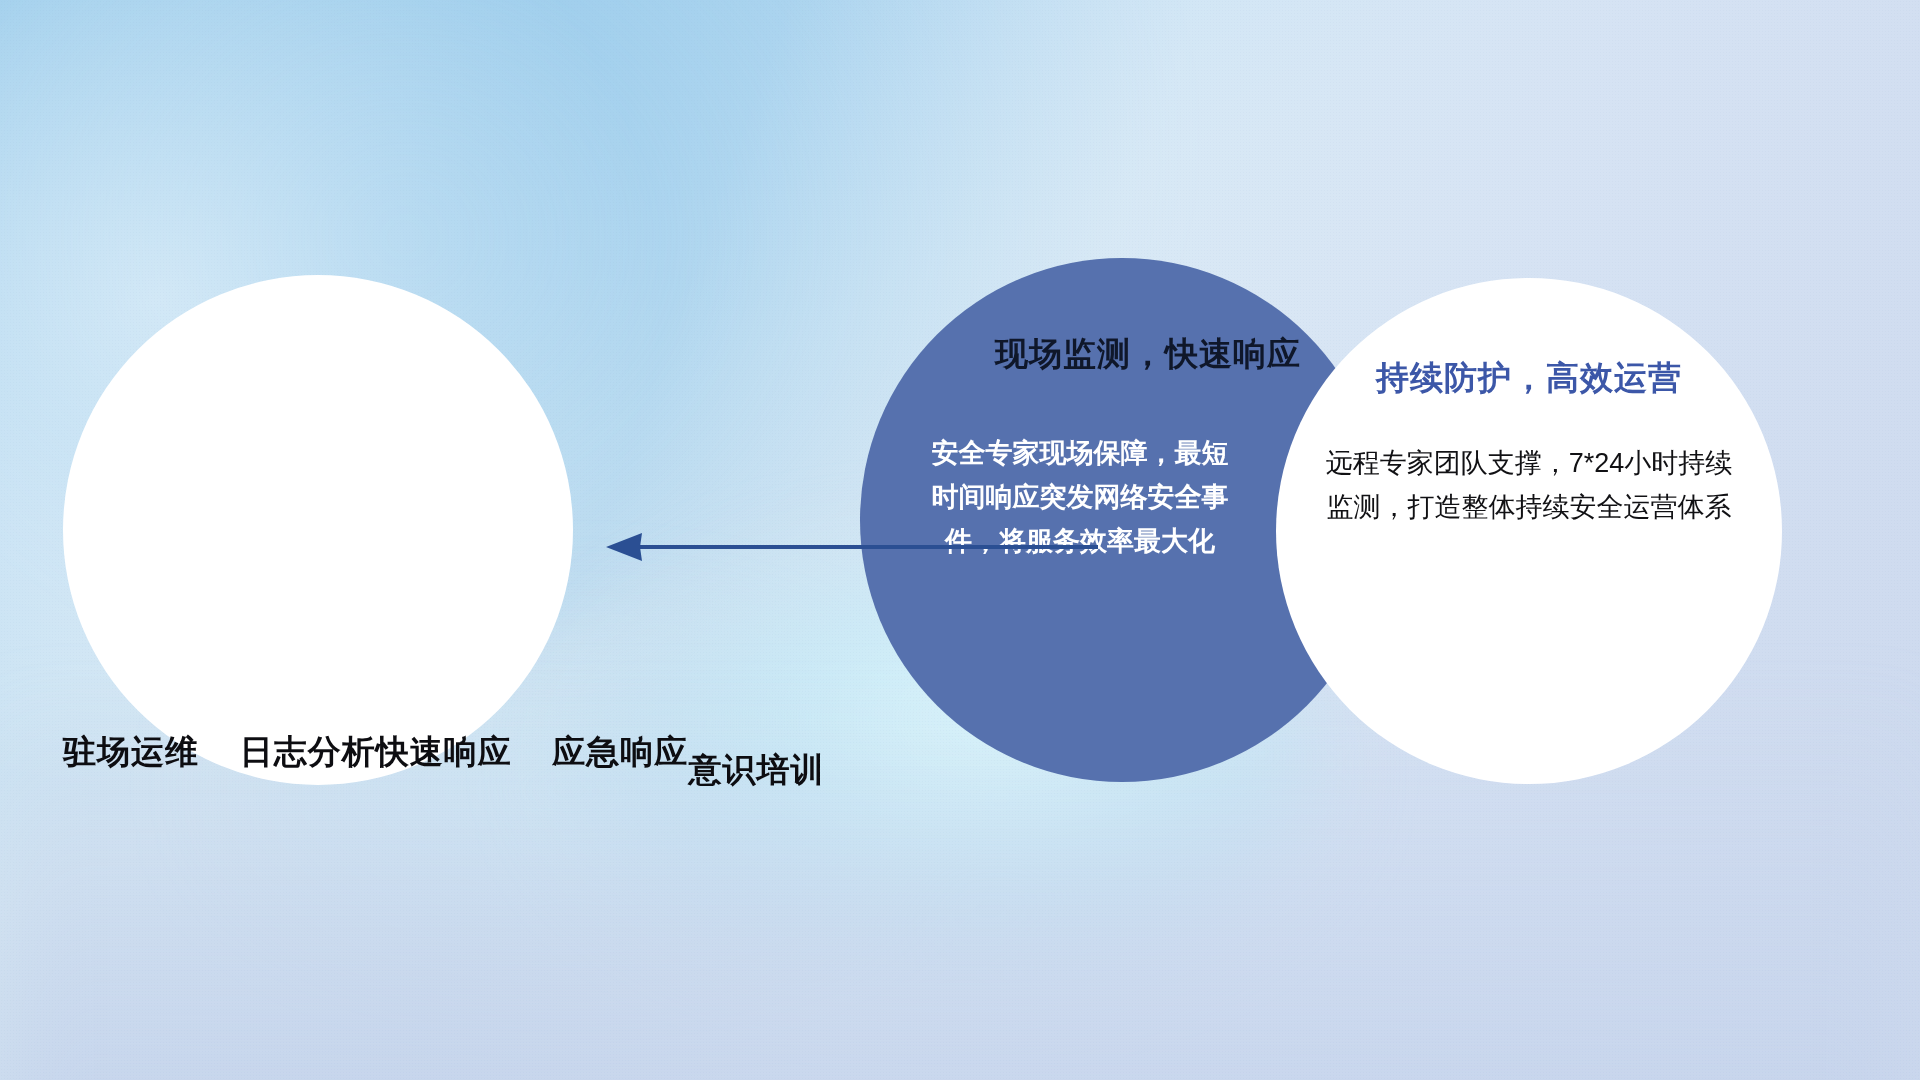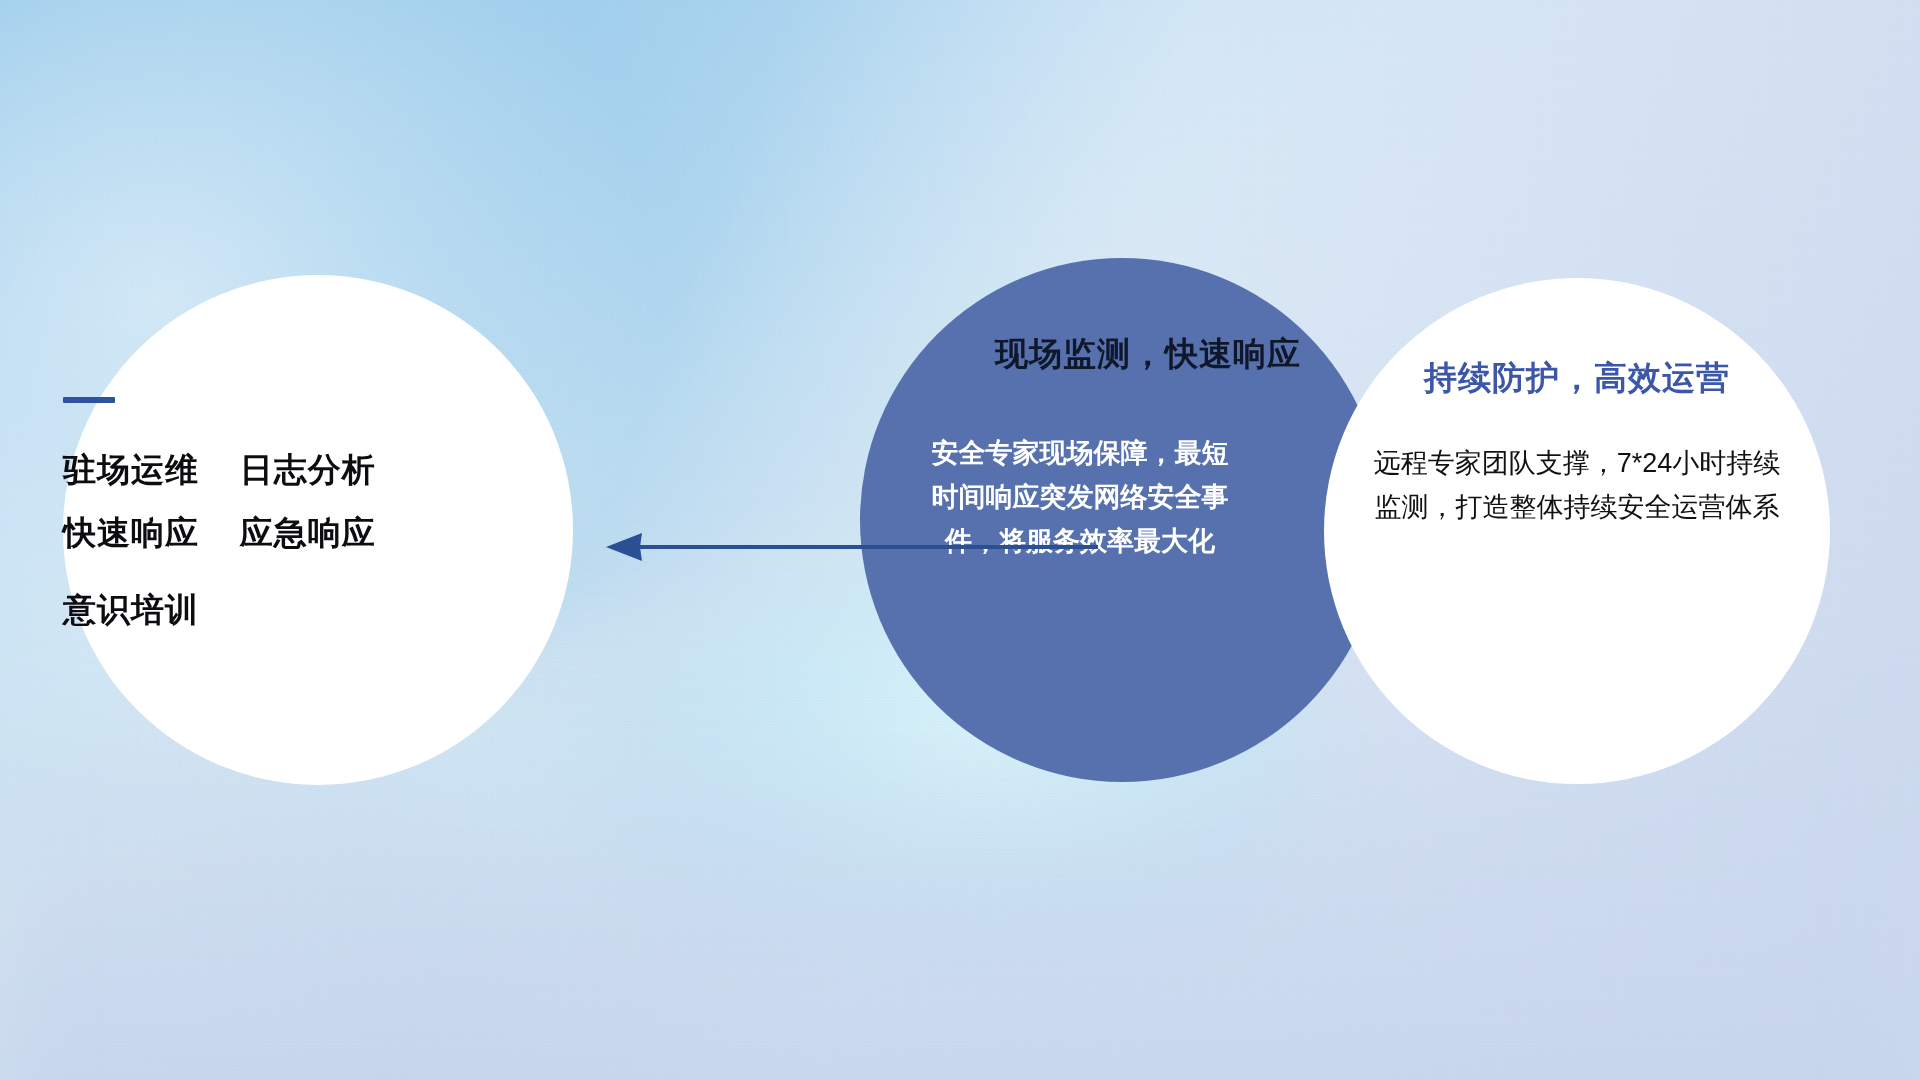--- a/index.html
+++ b/index.html
@@ -133,38 +133,38 @@
   .circle-mid {
     left: 860px;
     top: 258px;
     width: 524px;
     height: 524px;
     background: #5671ae;
     z-index: 3;
   }
 
   .circle-right {
-    left: 1324px;
+    left: 1276px;
     top: 278px;
     width: 506px;
     height: 506px;
     background: #ffffff;
     z-index: 5;
   }
 
   
   .left-inner {
     position: absolute;
     left: 0;
-    top: 4px;
+    top: 13px;
     width: 510px;
     height: 510px;
     display: flex;
-    flex-direction: column;
-    align-items: flex-start;
+    flex-direction: row;
+    align-items: flex-end;
     justify-content: flex-start;
     padding-top: 118px;
     box-sizing: border-box;
   }
   .dash {
     width: 52px;
     height: 6px;
     background: #2d52a0;
     border-radius: 1px;
     margin-bottom: 50px;

